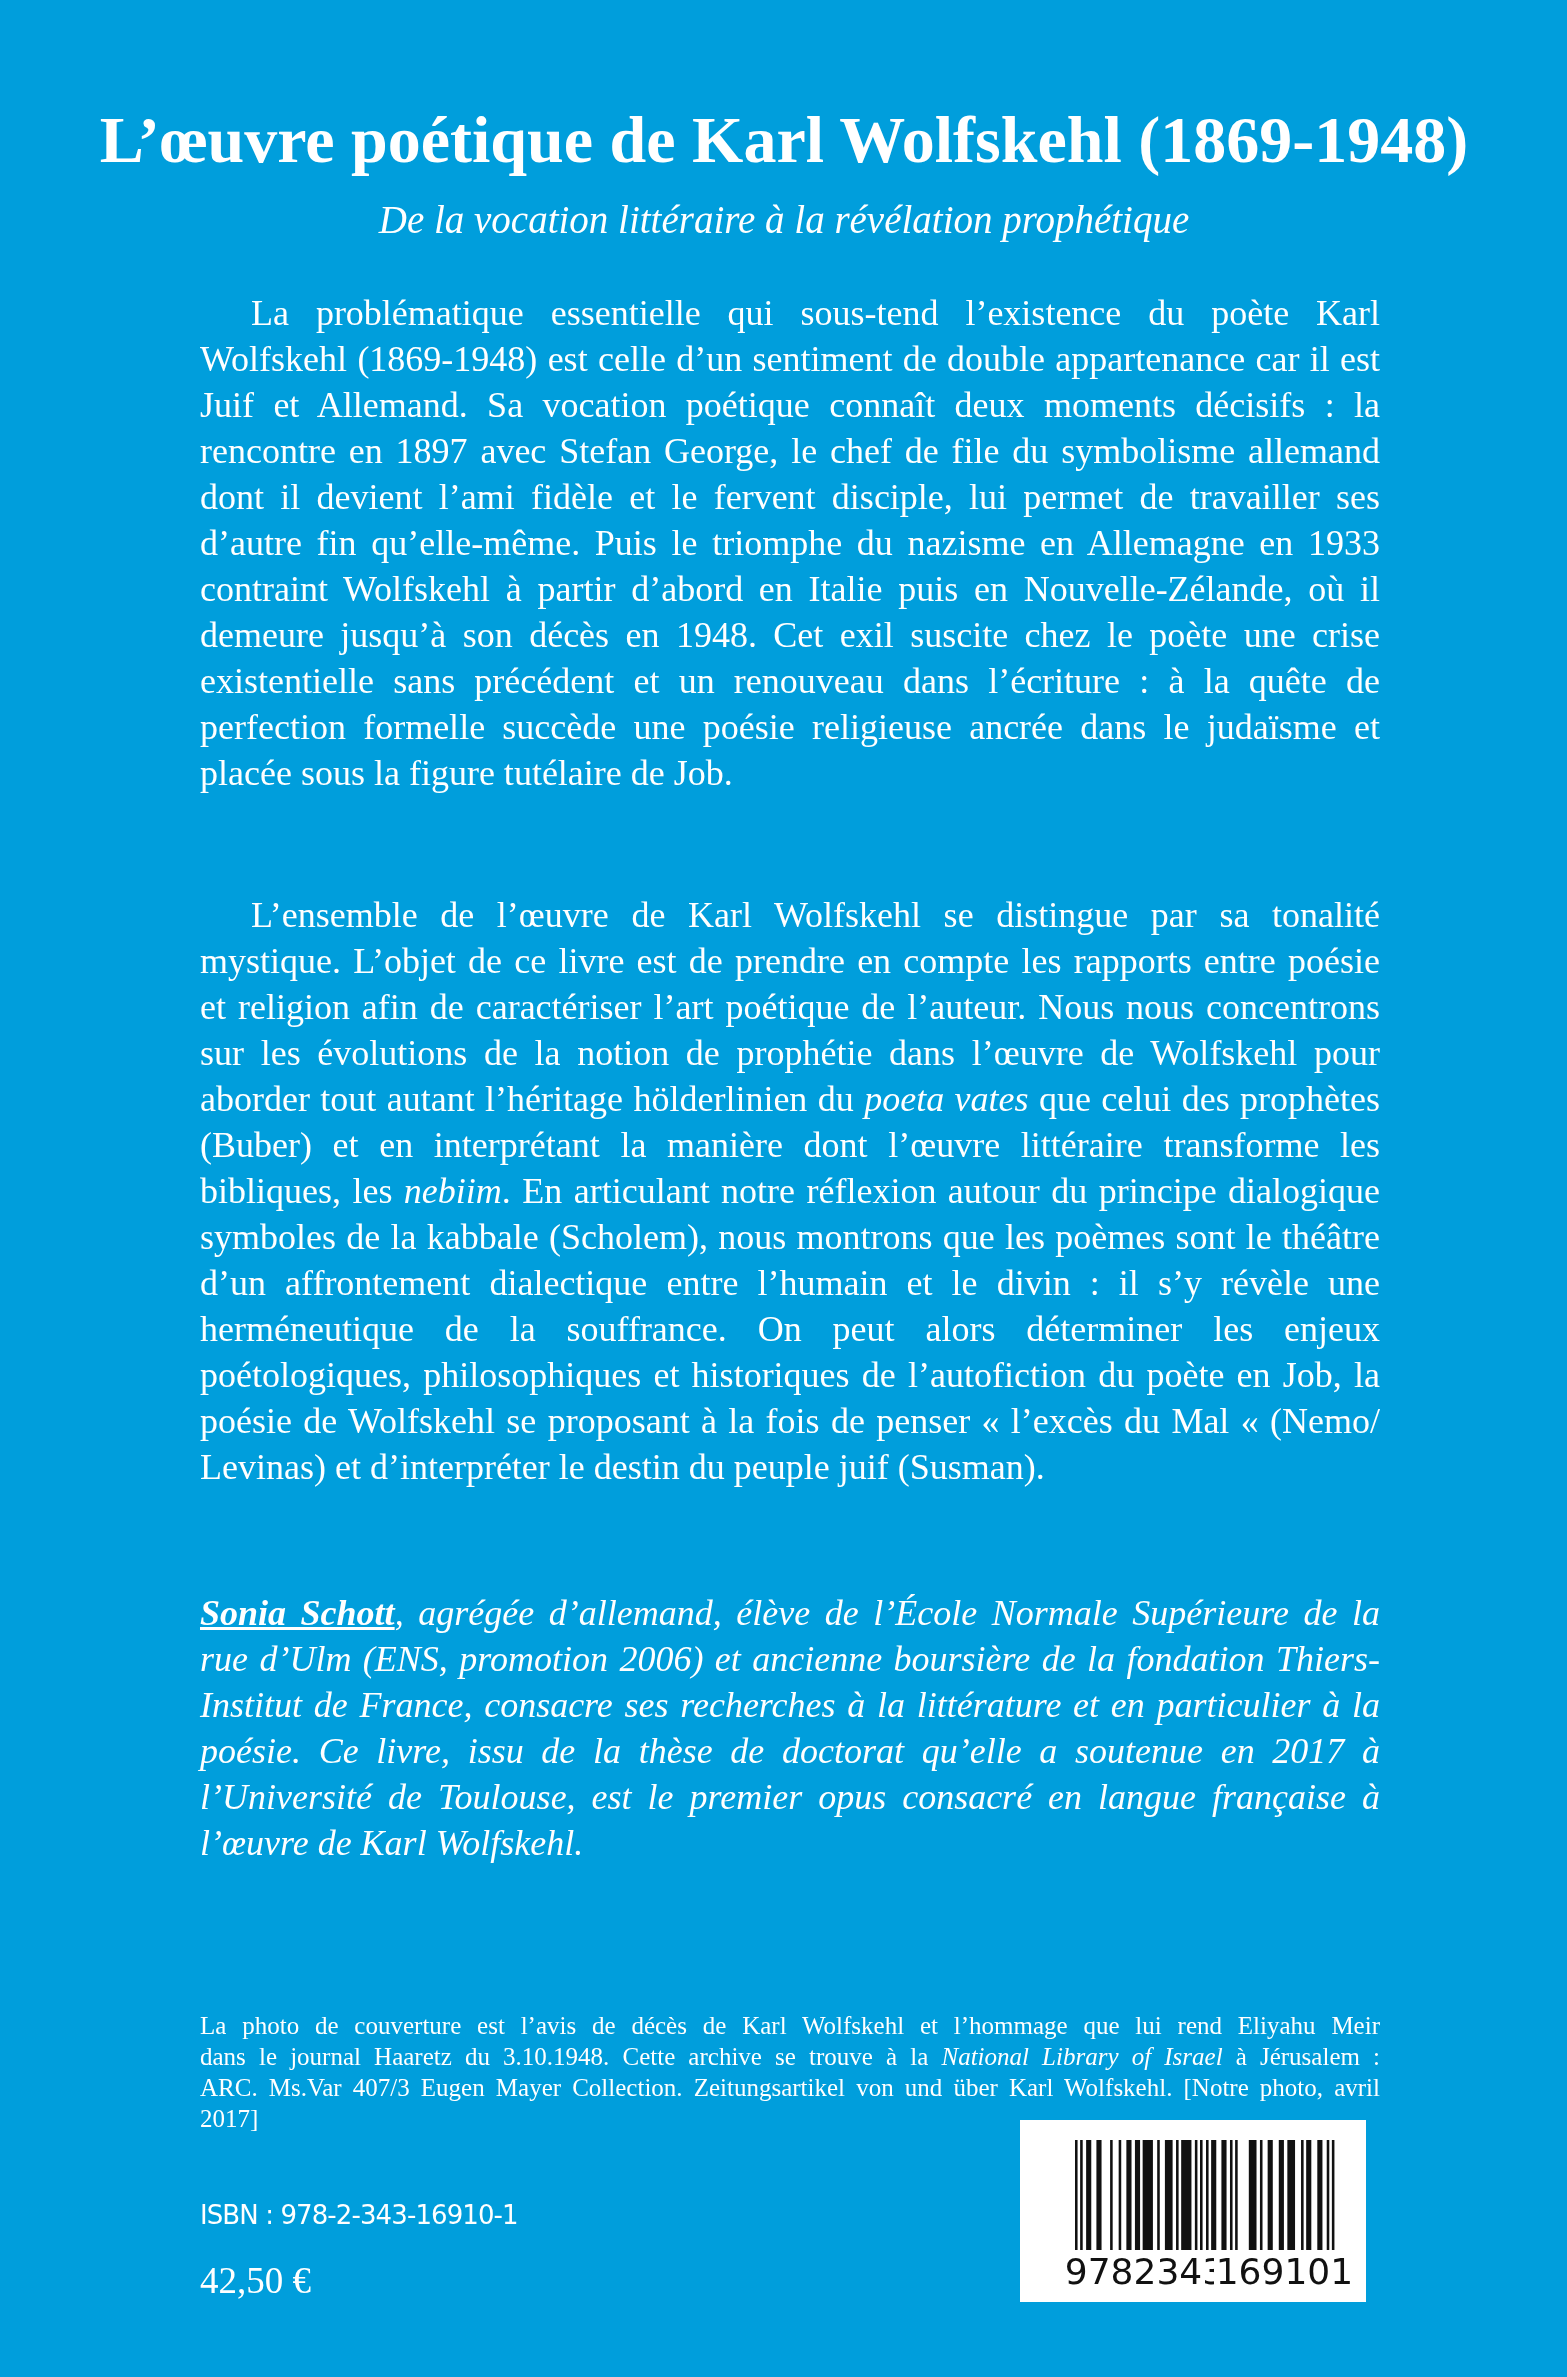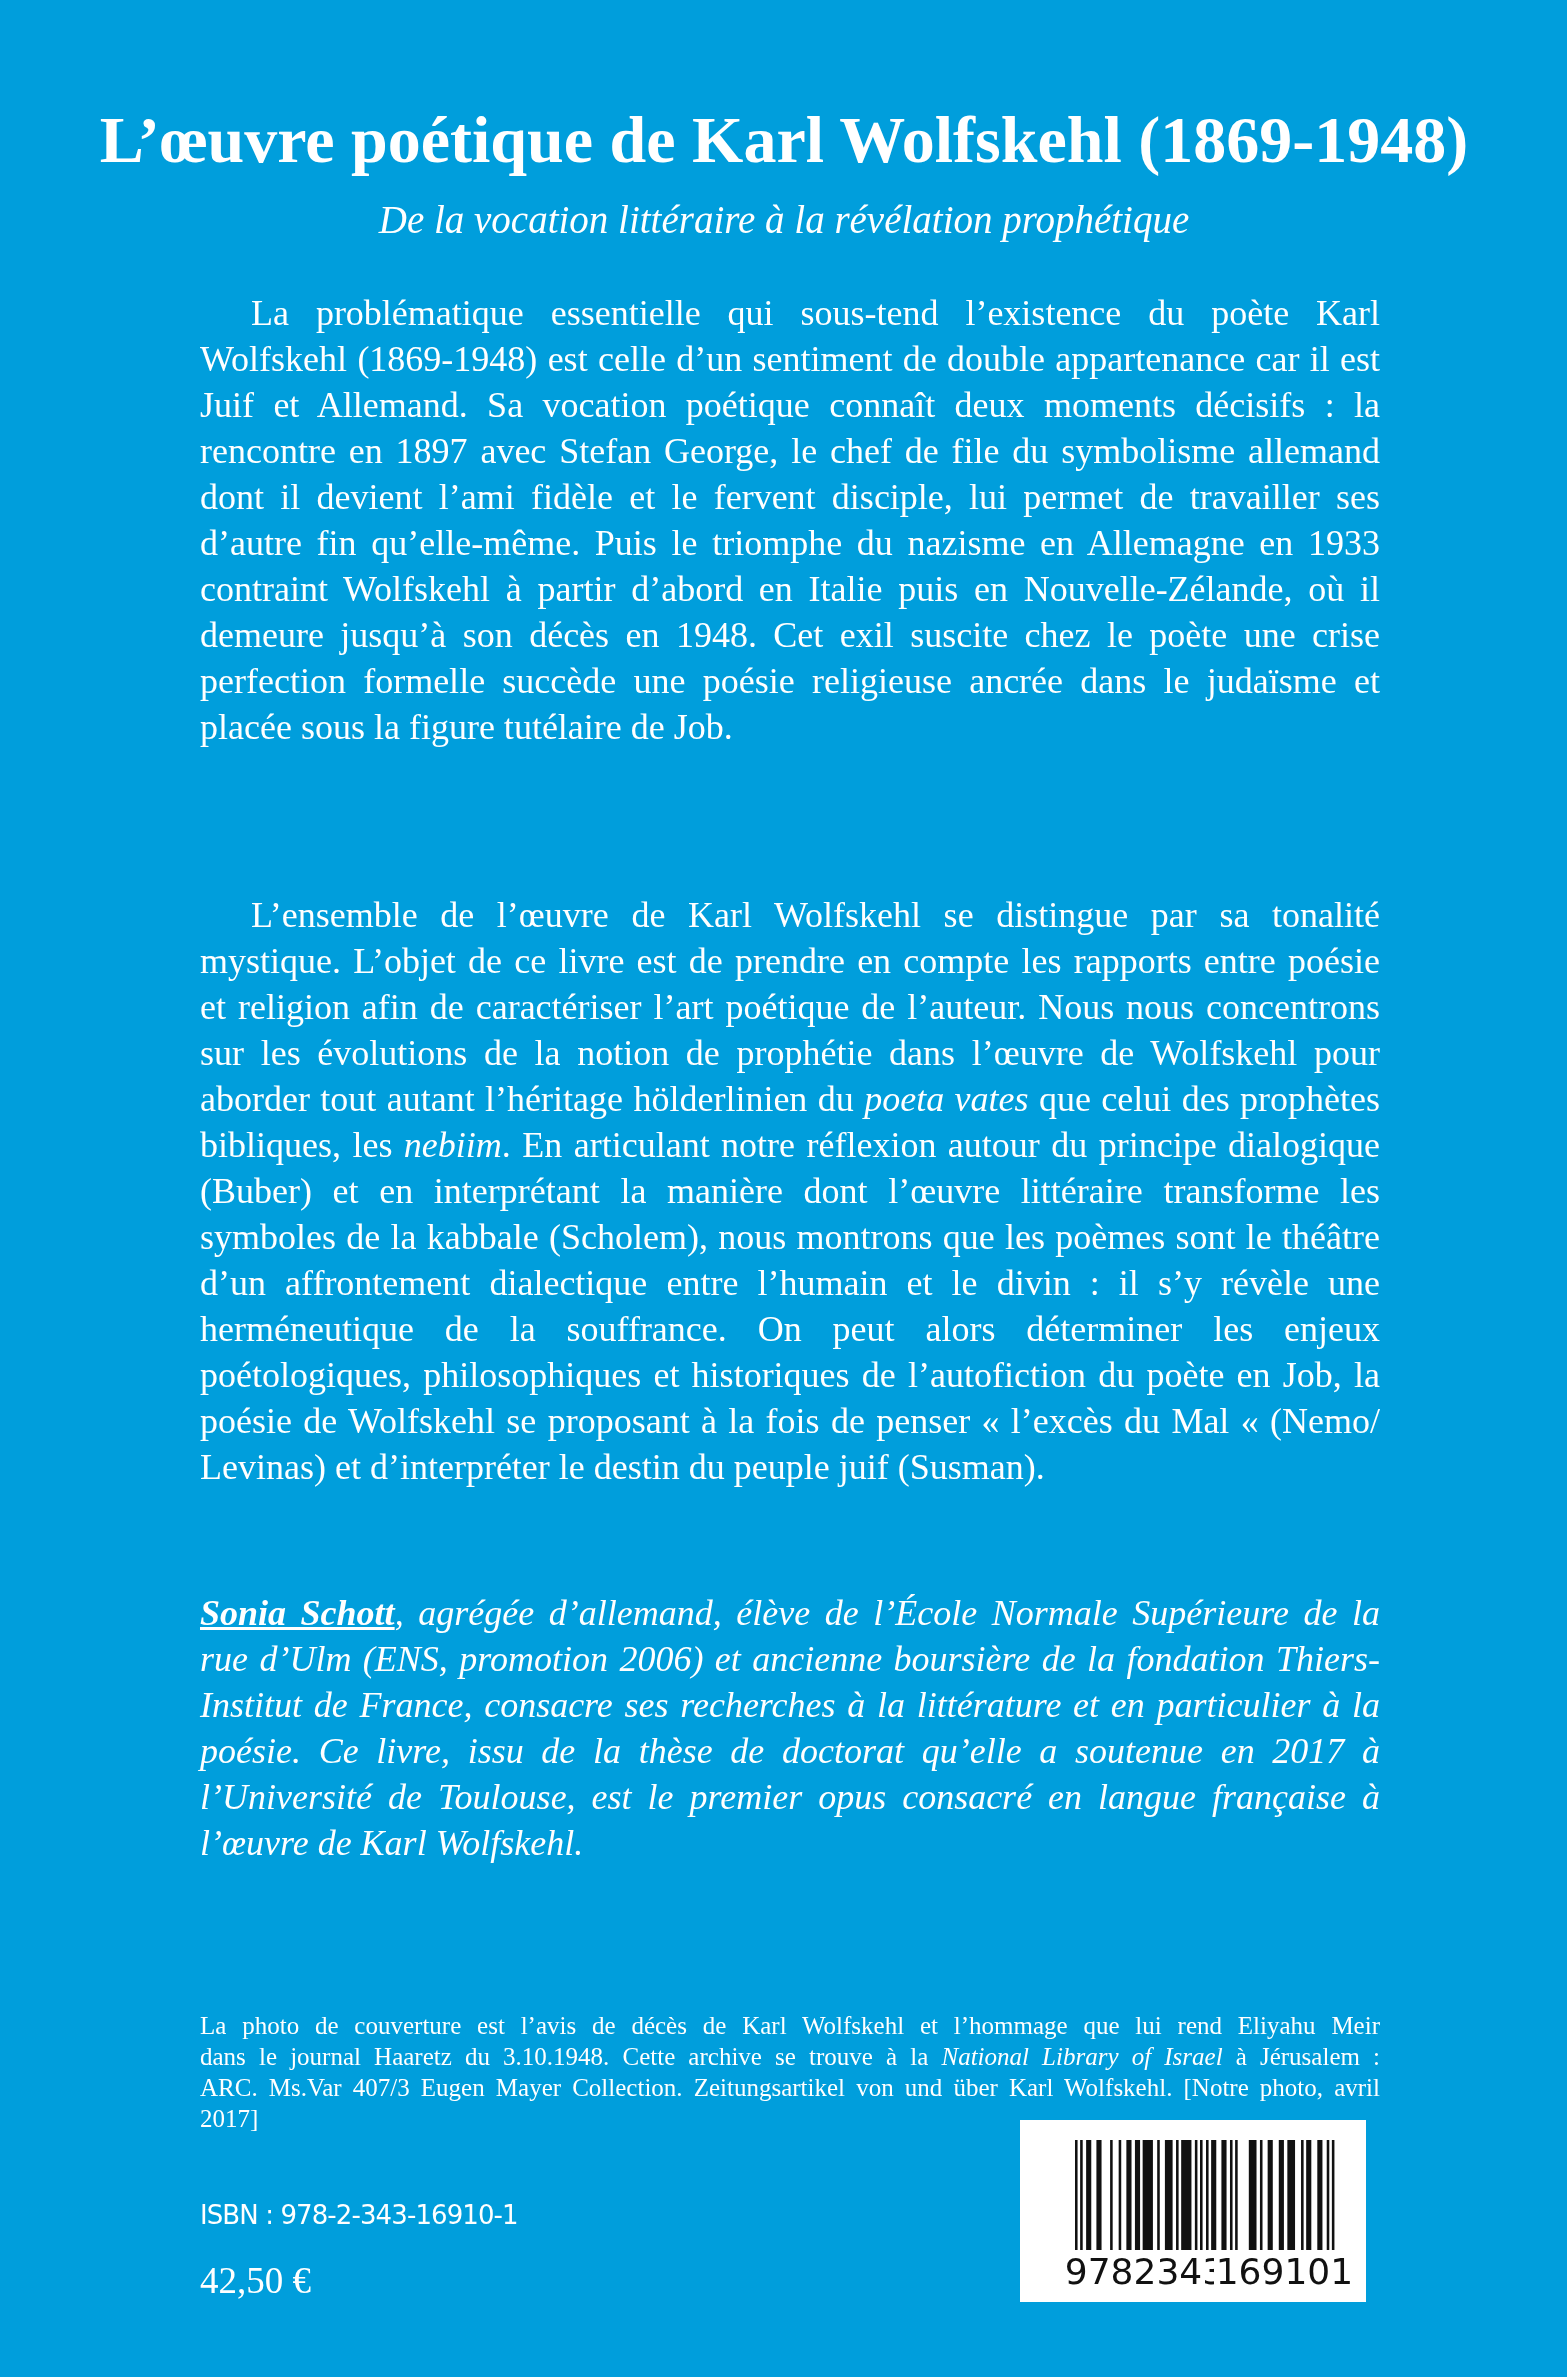--- a/index.html
+++ b/index.html
@@ -64,32 +64,33 @@
 
 <div class="abs block p1">
   <span class="line indent">La problématique essentielle qui sous-tend l’existence du poète Karl</span>
   <span class="line">Wolfskehl (1869-1948) est celle d’un sentiment de double appartenance car il est</span>
   <span class="line">Juif et Allemand. Sa vocation poétique connaît deux moments décisifs : la</span>
   <span class="line">rencontre en 1897 avec Stefan George, le chef de file du symbolisme allemand</span>
   <span class="line">dont il devient l’ami fidèle et le fervent disciple, lui permet de travailler ses</span>
   <span class="line">d’autre fin qu’elle-même. Puis le triomphe du nazisme en Allemagne en 1933</span>
   <span class="line">contraint Wolfskehl à partir d’abord en Italie puis en Nouvelle-Zélande, où il</span>
   <span class="line">demeure jusqu’à son décès en 1948. Cet exil suscite chez le poète une crise</span>
+  <span class="line">existentielle sans précédent et un renouveau dans l’écriture : à la quête de</span>
   <span class="line">perfection formelle succède une poésie religieuse ancrée dans le judaïsme et</span>
   <span class="line last">placée sous la figure tutélaire de Job.</span>
 </div>
 
 <div class="abs block p2">
   <span class="line indent">L’ensemble de l’œuvre de Karl Wolfskehl se distingue par sa tonalité</span>
   <span class="line">mystique. L’objet de ce livre est de prendre en compte les rapports entre poésie</span>
   <span class="line">et religion afin de caractériser l’art poétique de l’auteur. Nous nous concentrons</span>
   <span class="line">sur les évolutions de la notion de prophétie dans l’œuvre de Wolfskehl pour</span>
   <span class="line"><span>aborder tout autant l’héritage hölderlinien du</span> <i>poeta vates</i> <span>que celui des prophètes</span></span>
+  <span class="line">(Buber) et en interprétant la manière dont l’œuvre littéraire transforme les</span>
   <span class="line"><span>bibliques, les</span> <i>nebiim</i><span>. En articulant notre réflexion autour du principe dialogique</span></span>
-  <span class="line">(Buber) et en interprétant la manière dont l’œuvre littéraire transforme les</span>
   <span class="line">symboles de la kabbale (Scholem), nous montrons que les poèmes sont le théâtre</span>
   <span class="line">d’un affrontement dialectique entre l’humain et le divin : il s’y révèle une</span>
   <span class="line">herméneutique de la souffrance. On peut alors déterminer les enjeux</span>
   <span class="line">poétologiques, philosophiques et historiques de l’autofiction du poète en Job, la</span>
   <span class="line">poésie de Wolfskehl se proposant à la fois de penser « l’excès du Mal « (Nemo/</span>
   <span class="line last">Levinas) et d’interpréter le destin du peuple juif (Susman).</span>
 </div>
 
 <div class="abs block bio-block">
   <span class="line bio"><b>Sonia Schott</b><span>, agrégée d’allemand, élève de l’École Normale Supérieure de la</span></span>

